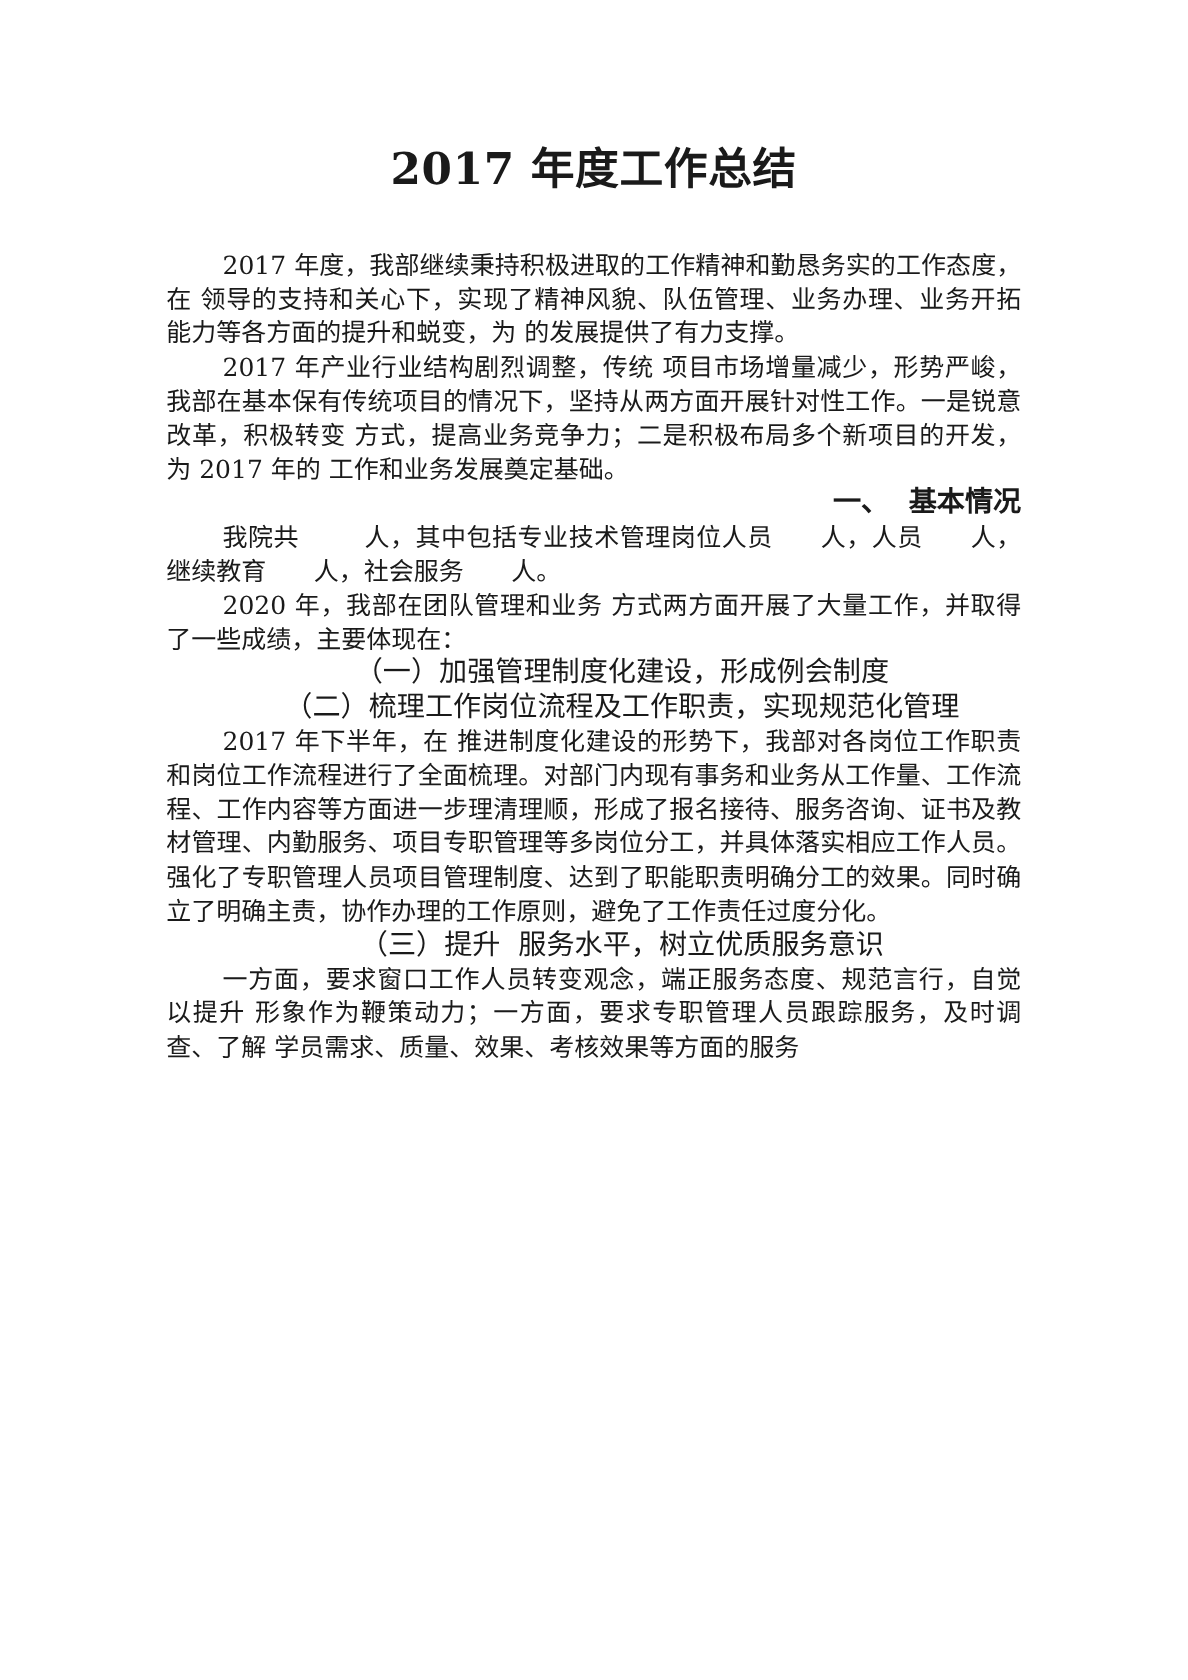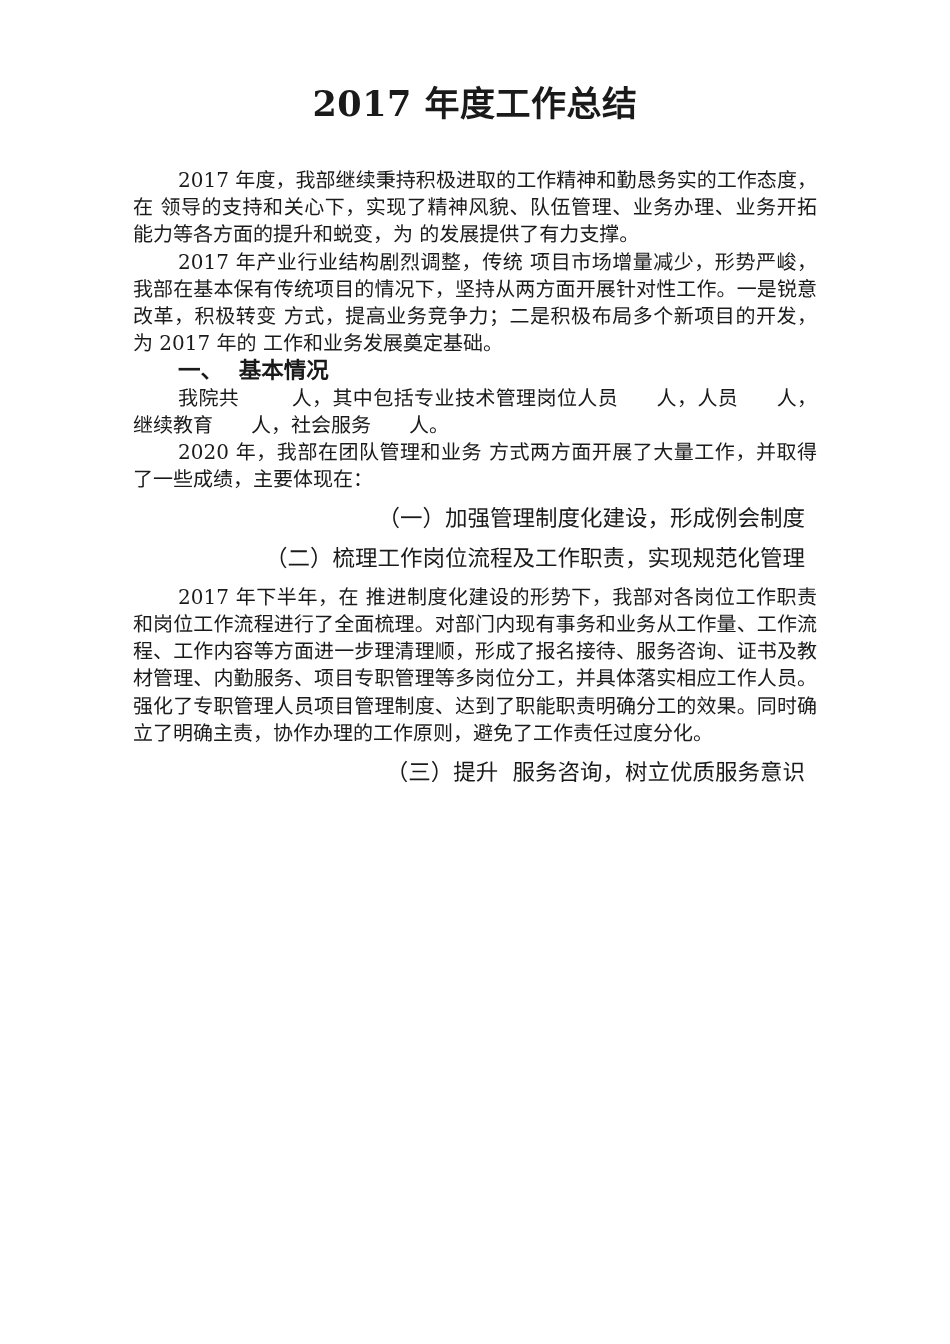--- a/index.html
+++ b/index.html
@@ -31,21 +31,21 @@
   }
   
   .doc-title {
     font-family: "DejaVu Serif", "Liberation Serif", serif;
     font-weight: bold;
     font-size: 35px;
     line-height: 44px;
     text-align: center;
     letter-spacing: 0.5px;
     margin: 0;
-    padding-top: 82px;
+    padding-top: 114px;
     padding-bottom: 0;
     white-space: pre;
   }
   
   .body-block {
     margin-top: 41px;
   }
   p.para {
     margin: 0;
     font-size: 20px;
@@ -57,31 +57,31 @@
     letter-spacing: 0px;
   }
   
   p.heading {
     margin: 0;
     font-family: "DejaVu Sans", "Liberation Sans", sans-serif;
     font-weight: bold;
     font-size: 22.5px;
     line-height: 27.2px;
     text-indent: 45px;
-    text-align: left;
+    text-align: right;
     letter-spacing: 0px;
     white-space: pre;
   }
   
   p.subheading {
-    margin: 12px;
+    margin: 0;
     font-size: 22.5px;
     line-height: 27.2px;
     text-indent: 45px;
-    text-align: right;
+    text-align: center;
     white-space: pre;
     word-break: break-all;
   }
   .gap-wide {
     display: inline-block;
     width: 2.6em;
   }
   .gap-mid {
     display: inline-block;
     width: 1.9em;
@@ -109,19 +109,20 @@
 
       <p class="para">2020 年，我部在团队管理和业务  方式两方面开展了大量工作，并取得了一些成绩，主要体现在：</p>
 
       <p class="subheading">（一）加强管理制度化建设，形成例会制度</p>
 
 
       <p class="subheading">（二）梳理工作岗位流程及工作职责，实现规范化管理</p>
 
       <p class="para">2017 年下半年，在  推进制度化建设的形势下，我部对各岗位工作职责和岗位工作流程进行了全面梳理。对部门内现有事务和业务从工作量、工作流程、工作内容等方面进一步理清理顺，形成了报名接待、服务咨询、证书及教材管理、内勤服务、项目专职管理等多岗位分工，并具体落实相应工作人员。强化了专职管理人员项目管理制度、达到了职能职责明确分工的效果。同时确立了明确主责，协作办理的工作原则，避免了工作责任过度分化。</p>
 
-      <p class="subheading">（三）提升  服务咨询，树立优质服务意识</p>
+      <p class="subheading">（三）提升  服务水平，树立优质服务意识</p>
 
 
+      <p class="para">一方面，要求窗口工作人员转变观念，端正服务态度、规范言行，自觉以提升  形象作为鞭策动力；一方面，要求专职管理人员跟踪服务，及时调查、了解  学员需求、质量、效果、考核效果等方面的服务</p>
 
     </div>
   </div>
 </div>
 
 </body></html>

